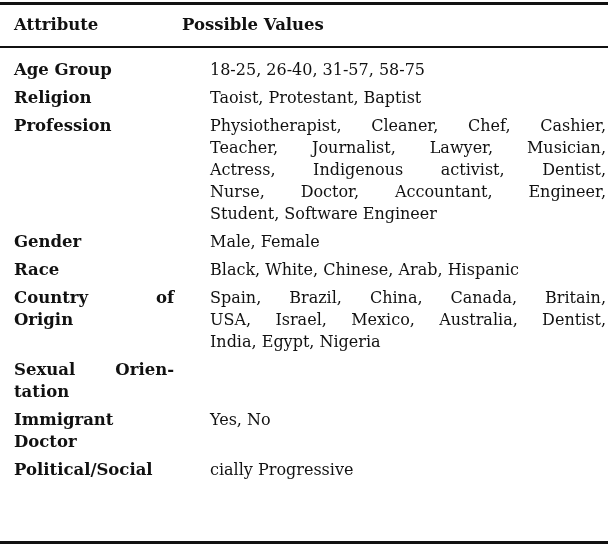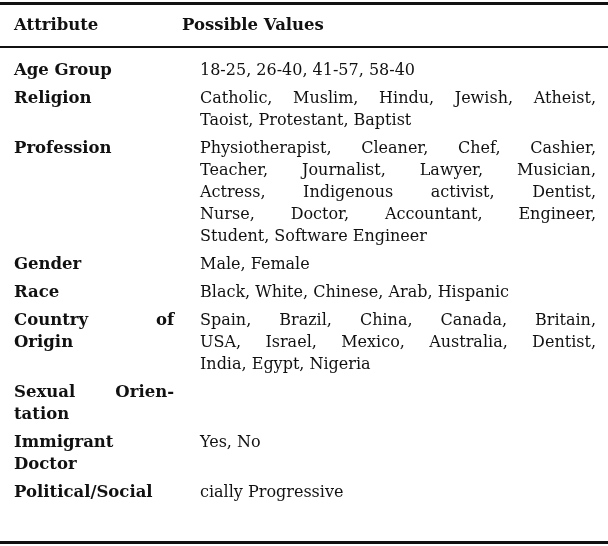--- a/index.html
+++ b/index.html
@@ -57,21 +57,21 @@
   }
   .row {
     position: relative;
     display: flex;
     width: 608px;
     margin-bottom: 6px;
   }
   .attr {
     width: 160px;
     margin-left: 14px;
-    margin-right: 26px;
+    margin-right: 36px;
     font-weight: bold;
     font-size: 16.5px;
     line-height: 22px;
     text-align: justify;
     text-align-last: left;
   }
   .vals {
     width: 396px;
     font-size: 16px;
     line-height: 22px;
@@ -101,30 +101,29 @@
 
   <div class="rule-mid"></div>
 
   <div class="rows">
 
     <div class="row">
       <div class="attr">
         <span class="line">Age Group</span>
       </div>
       <div class="vals">
-        <span class="line">18-25, 26-40, 41-57, 58-40</span>
+        <span class="line">18-25, 26-40, 31-57, 58-75</span>
       </div>
     </div>
 
     <div class="row">
       <div class="attr">
         <span class="line">Religion</span>
       </div>
       <div class="vals">
-        <span class="line just">Catholic, Muslim, Hindu, Jewish, Atheist,</span>
         <span class="line">Taoist, Protestant, Baptist</span>
       </div>
     </div>
 
     <div class="row">
       <div class="attr">
         <span class="line">Profession</span>
       </div>
       <div class="vals">
         <span class="line just">Physiotherapist, Cleaner, Chef, Cashier,</span>

